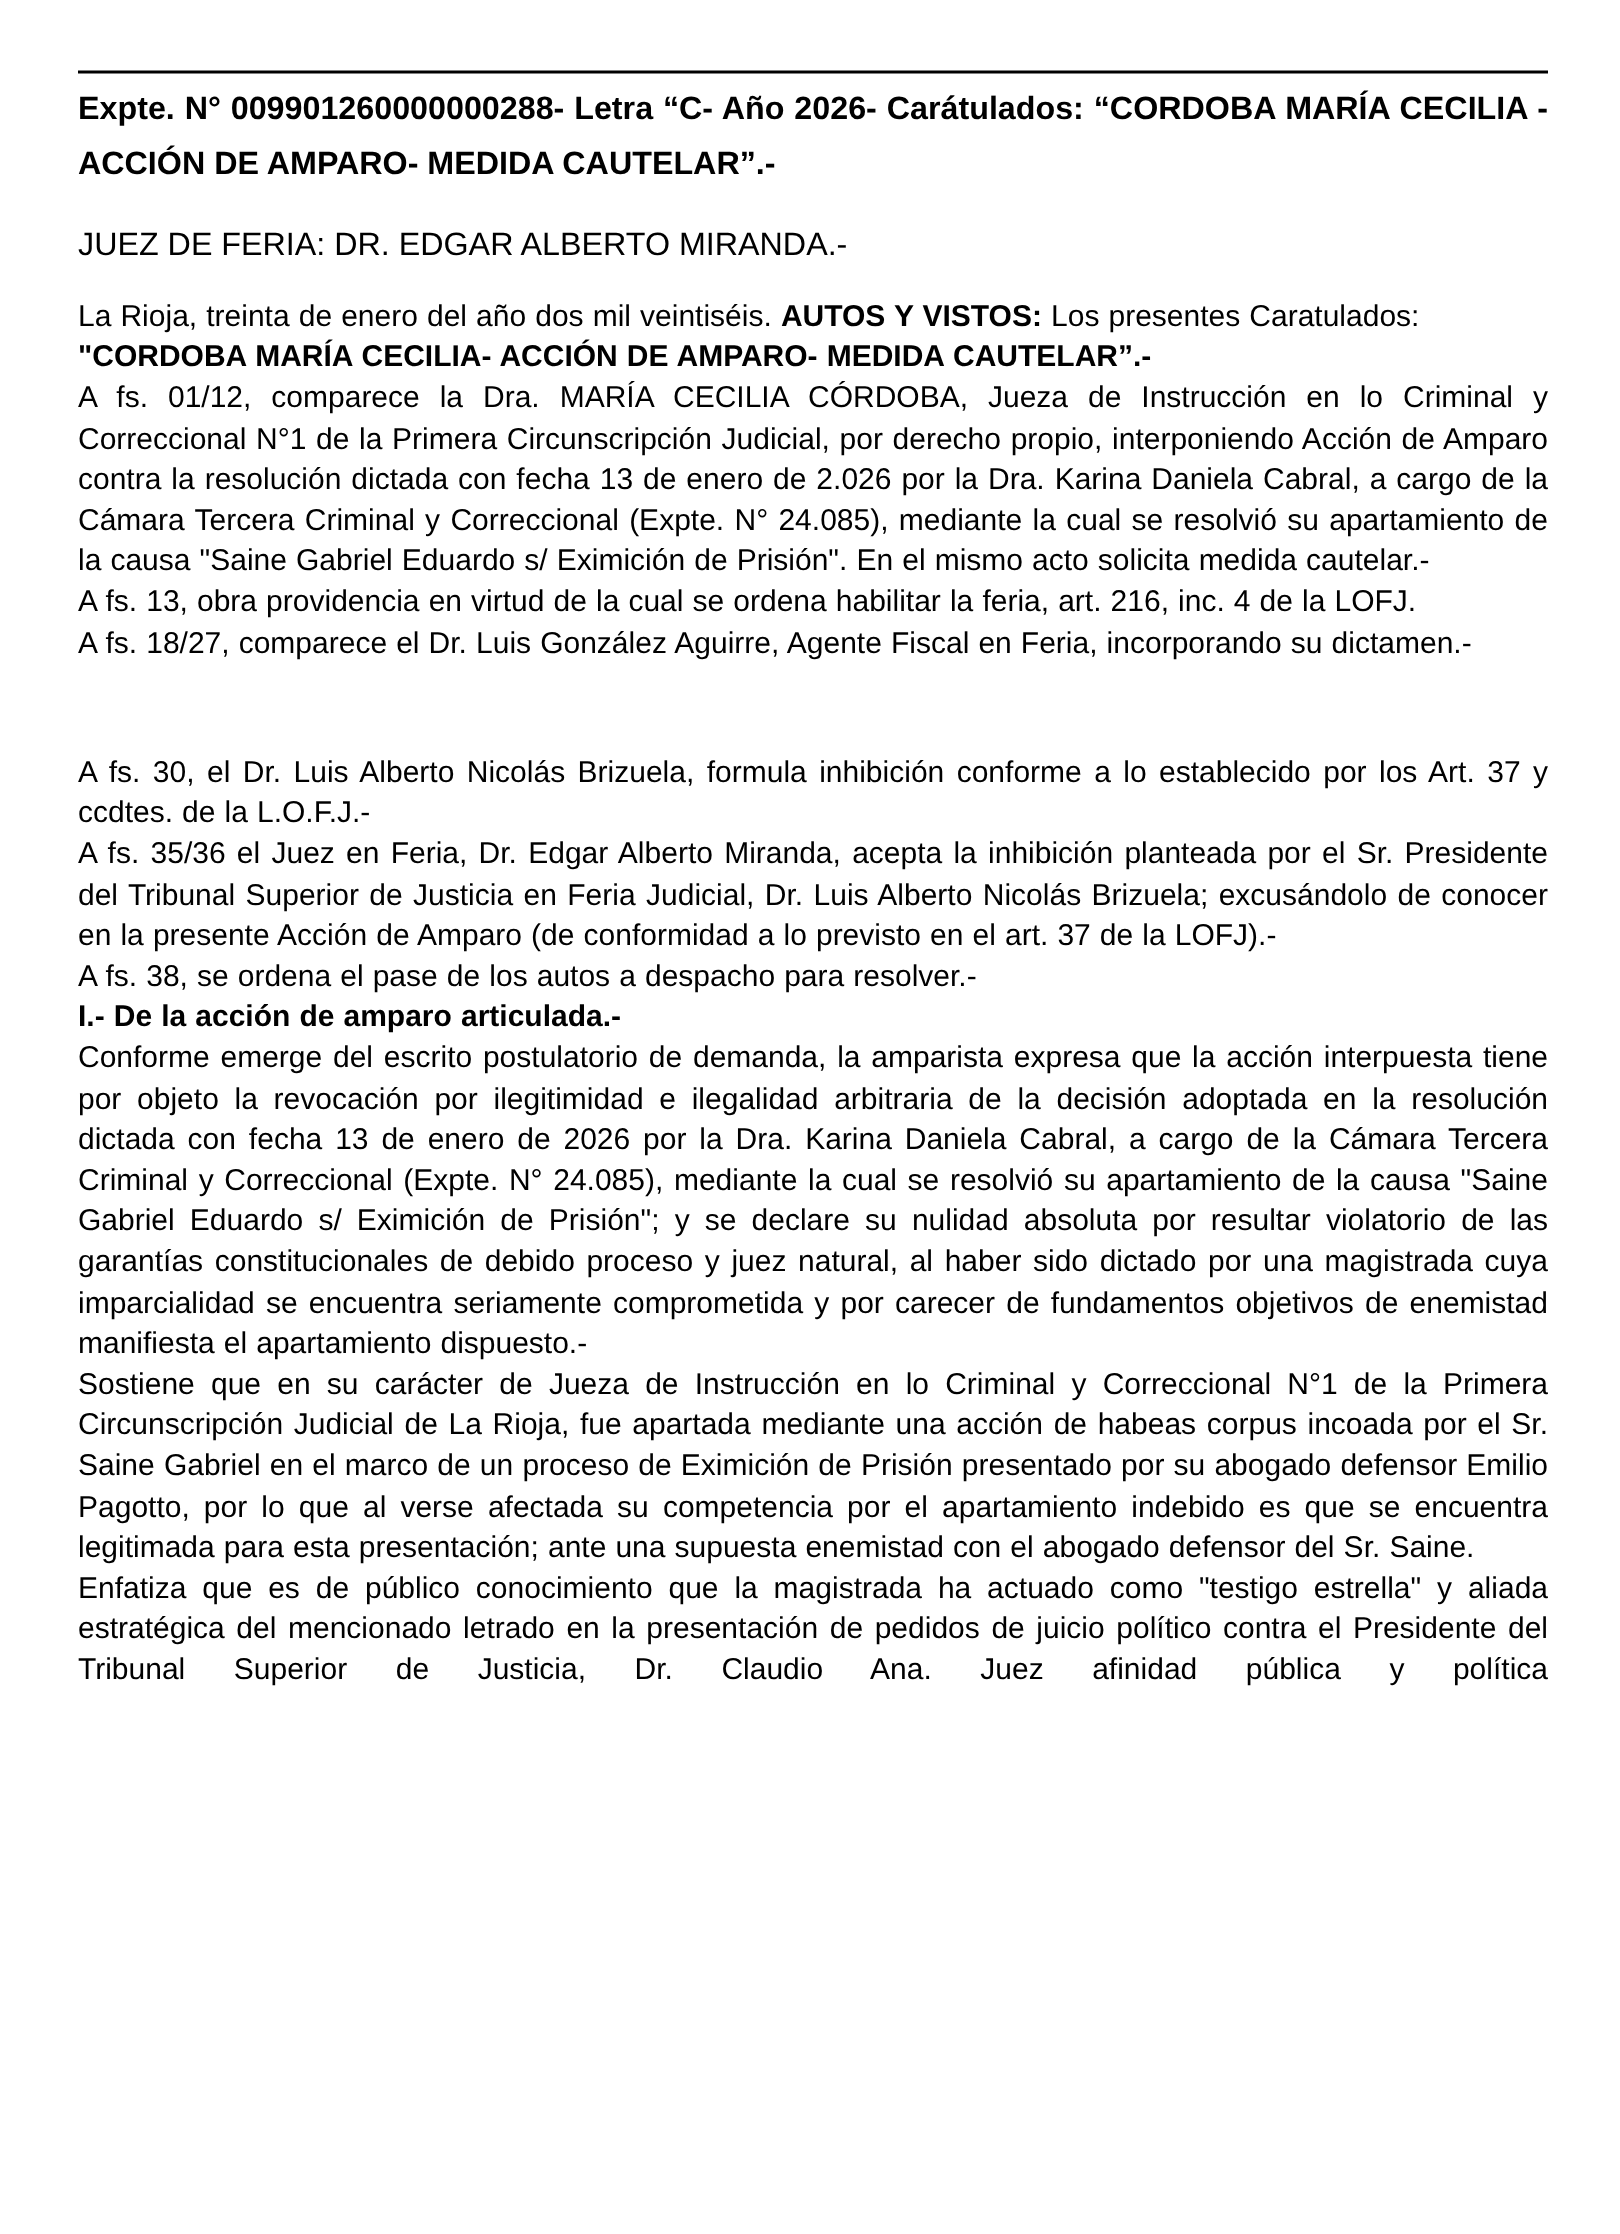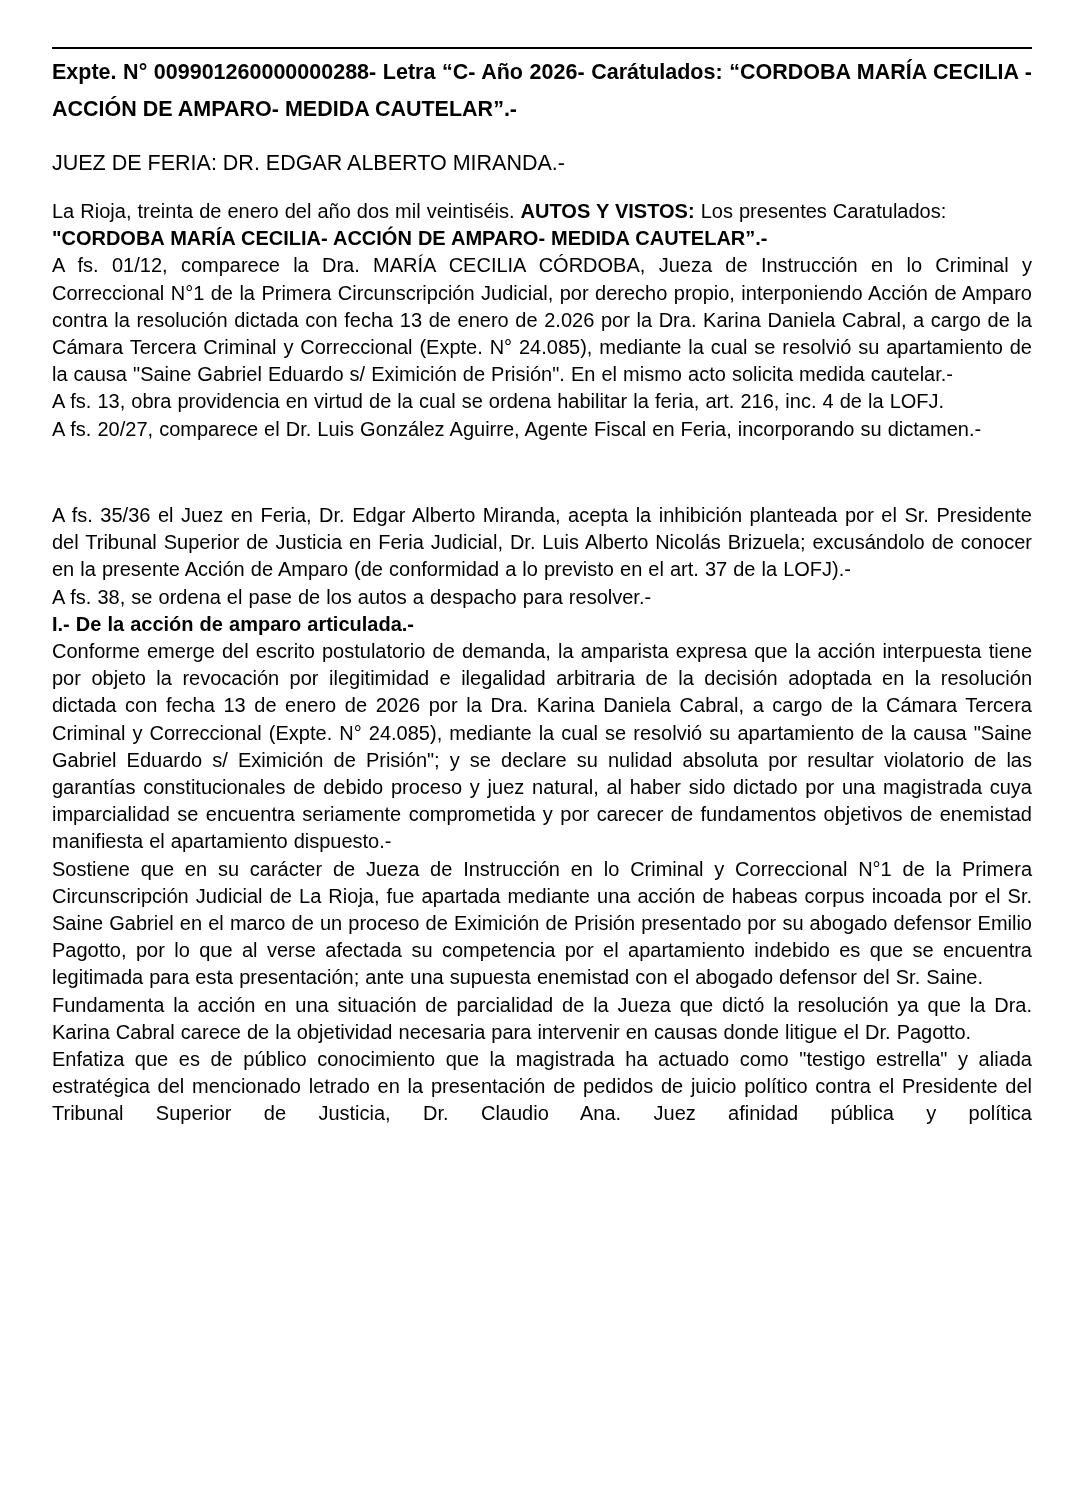--- a/index.html
+++ b/index.html
@@ -65,23 +65,23 @@
 
 <div class="page">
   <div class="top-rule"></div>
   <div class="caption">Expte. N° 009901260000000288- Letra “C- Año 2026- Carátulados: “CORDOBA MARÍA CECILIA - ACCIÓN DE AMPARO- MEDIDA CAUTELAR”.-</div>
   <div class="header-line">JUEZ DE FERIA: DR. EDGAR ALBERTO MIRANDA.-</div>
   <div class="doc-body">
       <p class="block"><span class="run">La Rioja, treinta de enero del año dos mil veintiséis. </span><span class="run bold">AUTOS Y VISTOS:</span><span class="run"> Los presentes Caratulados:</span></p>
       <p class="block"><span class="run bold">"CORDOBA MARÍA CECILIA- ACCIÓN DE AMPARO- MEDIDA CAUTELAR”.-</span></p>
       <p class="block"><span class="run">A fs. 01/12, comparece la Dra. MARÍA CECILIA CÓRDOBA, Jueza de Instrucción en lo Criminal y Correccional N°1 de la Primera Circunscripción Judicial, por derecho propio, interponiendo Acción de Amparo contra la resolución dictada con fecha 13 de enero de 2.026 por la Dra. Karina Daniela Cabral, a cargo de la Cámara Tercera Criminal y Correccional (Expte. N° 24.085), mediante la cual se resolvió su apartamiento de la causa "Saine Gabriel Eduardo s/ Eximición de Prisión". En el mismo acto solicita medida cautelar.-</span></p>
       <p class="block"><span class="run">A fs. 13, obra providencia en virtud de la cual se ordena habilitar la feria, art. 216, inc. 4 de la LOFJ.</span></p>
-      <p class="block"><span class="run">A fs. 20/27, comparece el Dr. Luis González Aguirre, Agente Fiscal en Feria, incorporando su dictamen.-</span></p>
+      <p class="block"><span class="run">A fs. 18/27, comparece el Dr. Luis González Aguirre, Agente Fiscal en Feria, incorporando su dictamen.-</span></p>
       <p class="spacer"></p>
+      <p class="block"><span class="run">A fs. 30, el Dr. Luis Alberto Nicolás Brizuela, formula inhibición conforme a lo establecido por los Art. 37 y ccdtes. de la L.O.F.J.-</span></p>
       <p class="block"><span class="run">A fs. 35/36 el Juez en Feria, Dr. Edgar Alberto Miranda, acepta la inhibición planteada por el Sr. Presidente del Tribunal Superior de Justicia en Feria Judicial, Dr. Luis Alberto Nicolás Brizuela; excusándolo de conocer en la presente Acción de Amparo (de conformidad a lo previsto en el art. 37 de la LOFJ).-</span></p>
       <p class="block"><span class="run">A fs. 38, se ordena el pase de los autos a despacho para resolver.-</span></p>
       <p class="block"><span class="run bold">I.- De la acción de amparo articulada.-</span></p>
       <p class="block"><span class="run">Conforme emerge del escrito postulatorio de demanda, la amparista expresa que la acción interpuesta tiene por objeto la revocación por ilegitimidad e ilegalidad arbitraria de la decisión adoptada en la resolución dictada con fecha 13 de enero de 2026 por la Dra. Karina Daniela Cabral, a cargo de la Cámara Tercera Criminal y Correccional (Expte. N° 24.085), mediante la cual se resolvió su apartamiento de la causa "Saine Gabriel Eduardo s/ Eximición de Prisión"; y se declare su nulidad absoluta por resultar violatorio de las garantías constitucionales de debido proceso y juez natural, al haber sido dictado por una magistrada cuya imparcialidad se encuentra seriamente comprometida y por carecer de fundamentos objetivos de enemistad manifiesta el apartamiento dispuesto.-</span></p>
       <p class="block"><span class="run">Sostiene que en su carácter de Jueza de Instrucción en lo Criminal y Correccional N°1 de la Primera Circunscripción Judicial de La Rioja, fue apartada mediante una acción de habeas corpus incoada por el Sr. Saine Gabriel en el marco de un proceso de Eximición de Prisión presentado por su abogado defensor Emilio Pagotto, por lo que al verse afectada su competencia por el apartamiento indebido es que se encuentra legitimada para esta presentación; ante una supuesta enemistad con el abogado defensor del Sr. Saine.</span></p>
-      <p class="block"><span class="run">Fundamenta la acción en una situación de parcialidad de la Jueza que dictó la resolución ya que la Dra. Karina Cabral carece de la objetividad necesaria para intervenir en causas donde litigue el Dr. Pagotto.</span></p>
       <p class="block stretch-last"><span class="run">Enfatiza que es de público conocimiento que la magistrada ha actuado como "testigo estrella" y aliada estratégica del mencionado letrado en la presentación de pedidos de juicio político contra el Presidente del Tribunal Superior de Justicia, Dr. Claudio Ana. Juez afinidad pública y política</span></p>
     </div>
 </div>
 
 </body></html>

